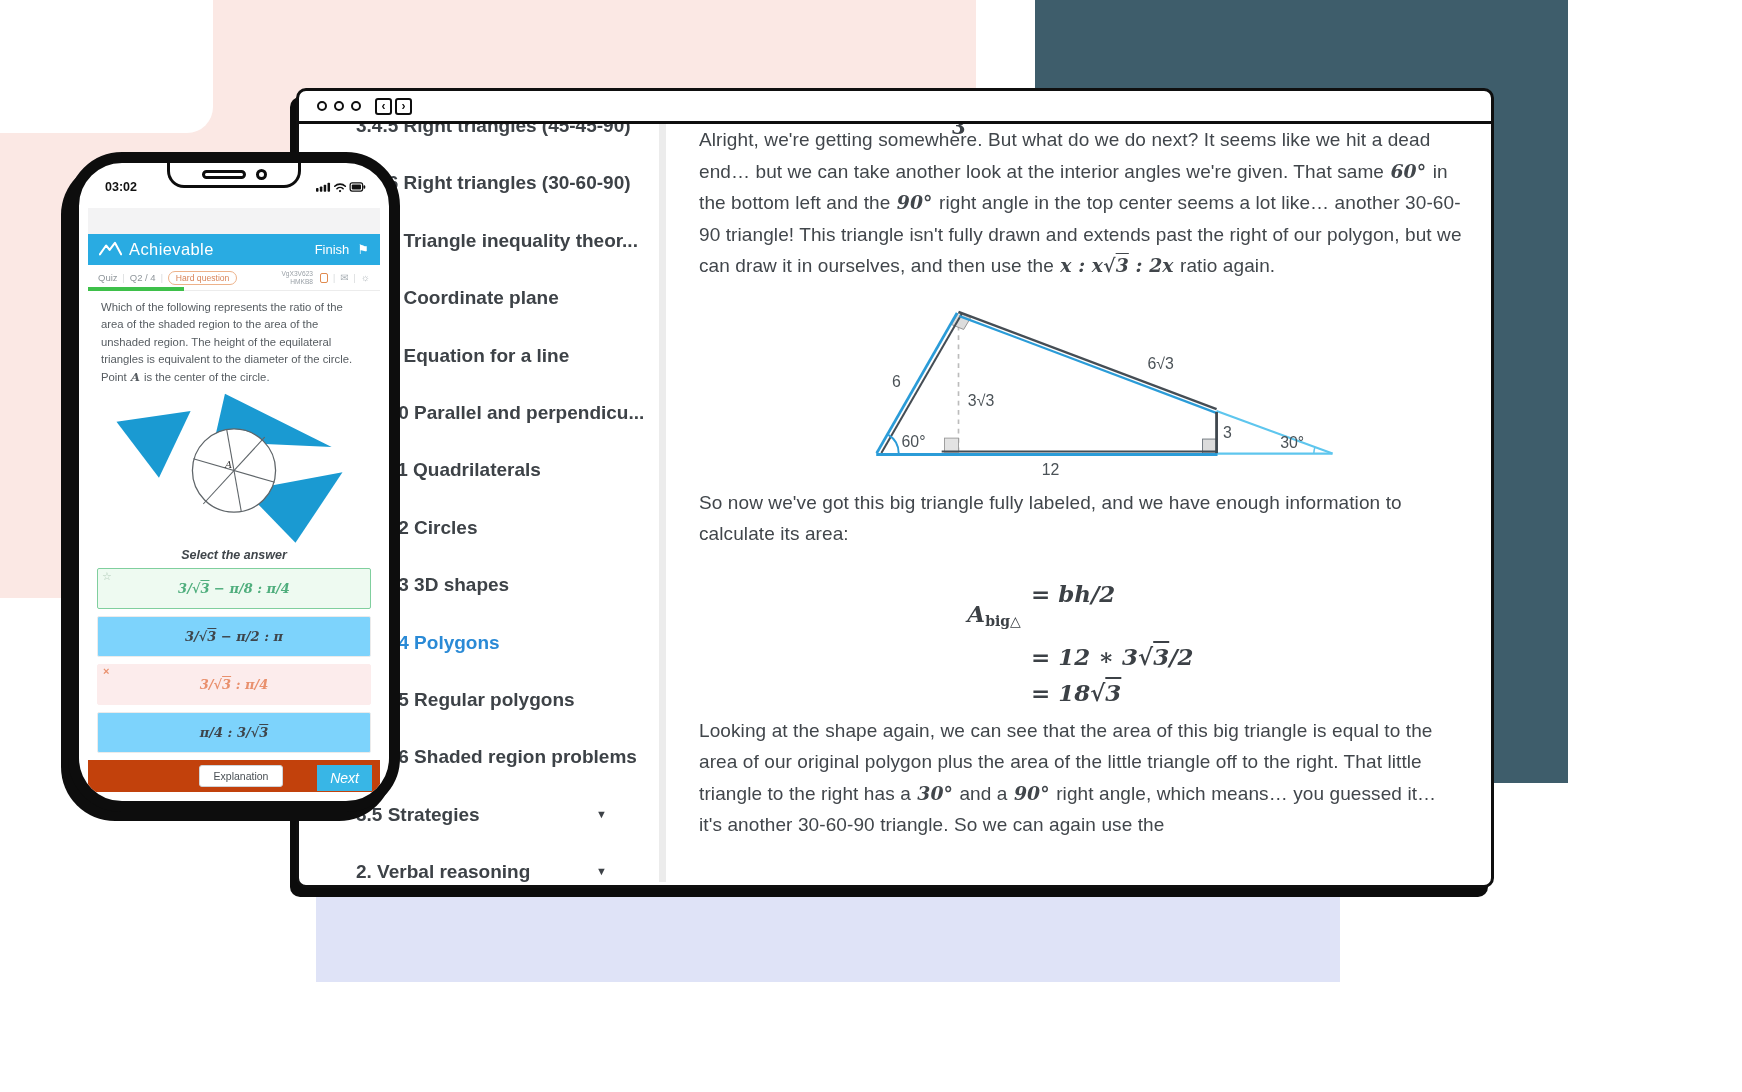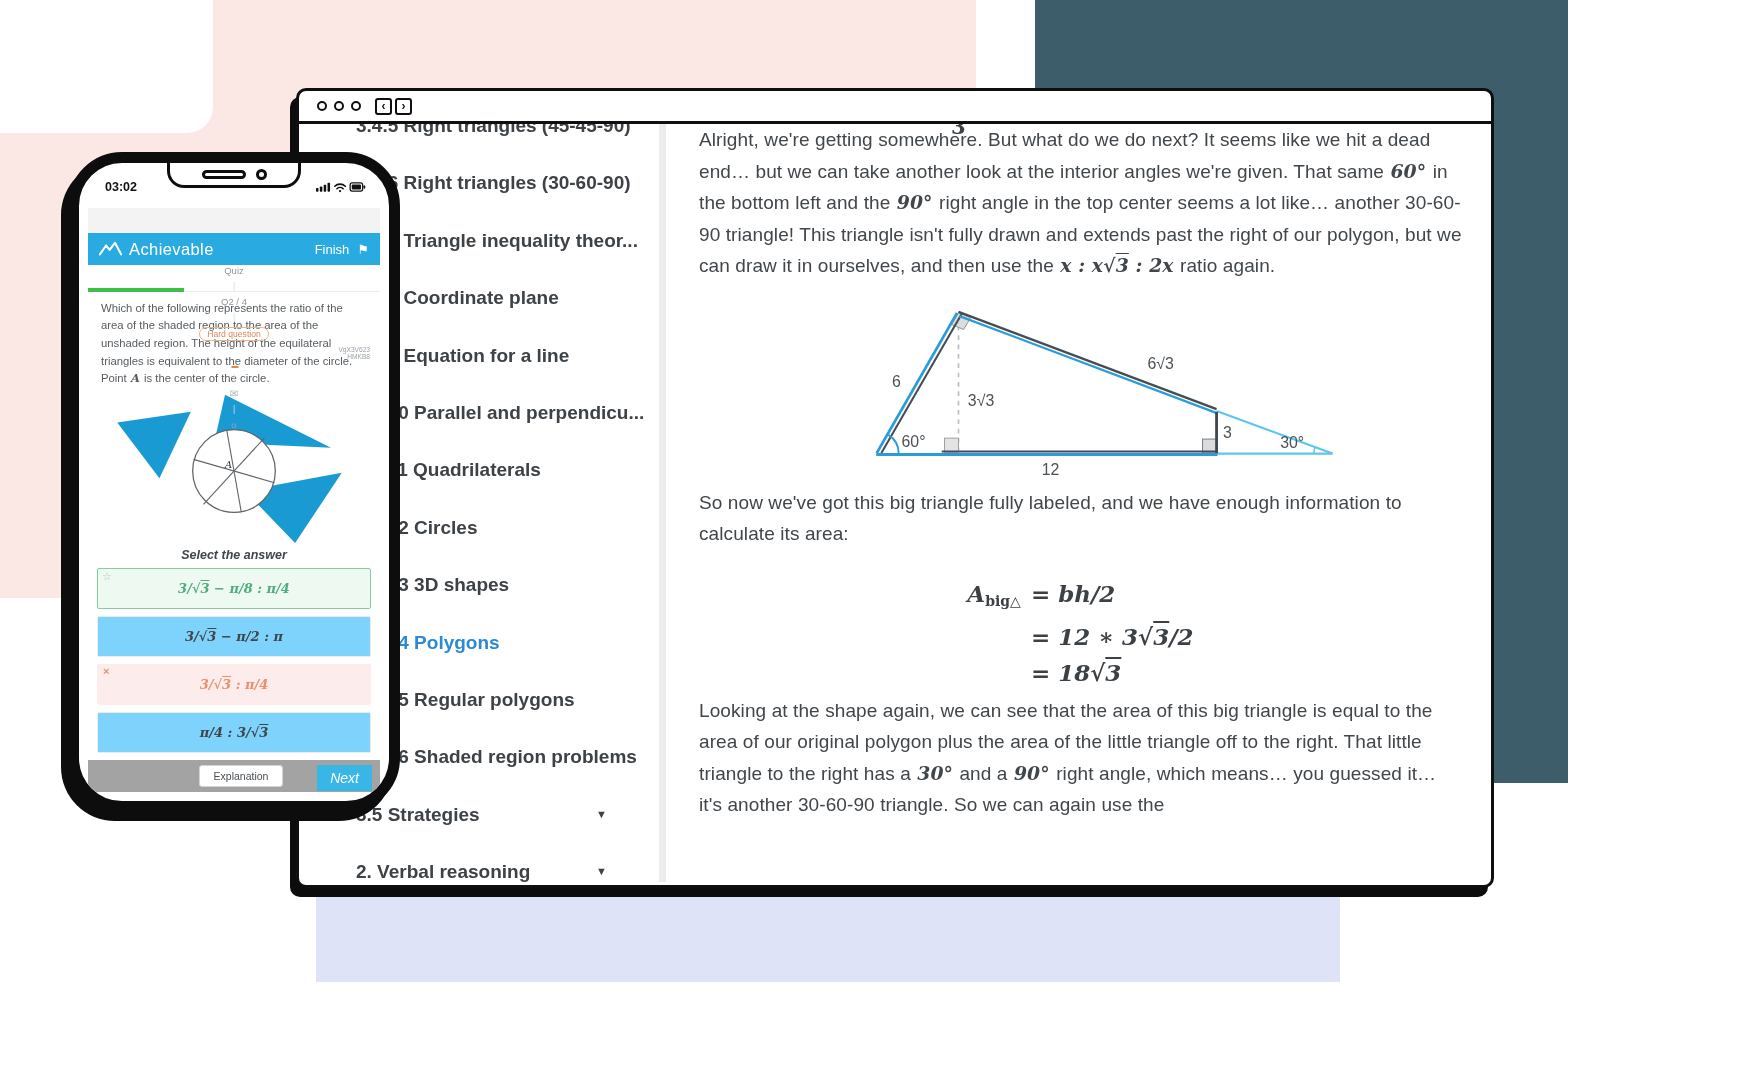--- a/index.html
+++ b/index.html
@@ -45,61 +45,61 @@
            font-size:21px; color:#3c4146; }
   .para { font-size:19px; line-height:31.5px; letter-spacing:.1px; }
   .m { font-family:"DejaVu Serif",serif; font-style:italic; font-weight:700; font-size:.99em; padding:0 1px; }
   .ov { text-decoration:overline; }
   .tri-wrap { margin:14px 0 0 0; text-align:center; transform:translateX(22px); }
   .tri-svg text { font-family:"Liberation Sans",sans-serif; font-size:17px; fill:#4b5257; }
   .formula { display:flex; justify-content:center; margin:26px 0 4px; }
   .fgrid { display:grid; grid-template-columns:auto auto; column-gap:10px;
            font-family:"DejaVu Serif",serif; font-style:italic; font-weight:700; font-size:23px;
            line-height:36px; color:#3c4146; }
-  .flhs { text-align:center; }
+  .flhs { text-align:center;margin-top:20px; }
   .fgrid sub { font-size:14px; font-style:normal; vertical-align:-4px; }
 
   
   .phone { left:68px; top:152px; width:332px; height:660px; background:#fff; border:11px solid #0d0d0d;
            border-radius:54px; box-shadow:-7px 9px 0 #0d0d0d; padding:9px; overflow:hidden; z-index:5; }
   .notch { position:absolute; left:50%; top:0; transform:translateX(-50%); width:134px; height:25px;
            background:#fff; border:3.5px solid #0d0d0d; border-top:none; border-radius:0 0 17px 17px;
            display:flex; align-items:center; justify-content:center; gap:10px; z-index:3; }
   .speaker { width:44px; height:9px; border:3px solid #0d0d0d; border-radius:6px; }
   .cam { width:11px; height:11px; border:3px solid #0d0d0d; border-radius:50%; }
   .screen { height:100%; display:flex; flex-direction:column; position:relative; }
   .status { height:28px; margin-top:2px; display:flex; align-items:center; justify-content:space-between;
             padding:0 14px 0 17px; }
   .time { font-size:12.5px; font-weight:700; color:#111; }
   .gray-strip { height:27px; background:#f3f3f4; margin-top:8px; }
   .app-header { height:34px; background:#29abe2; display:flex; align-items:center; padding:0 11px; color:#fff; }
   .brand { font-size:16.5px; font-weight:400; letter-spacing:.4px; margin-left:7px; }
   .finish { margin-left:auto; font-size:13px; display:flex; align-items:center; gap:8px; }
   .quiz-bar { height:27px; display:flex; align-items:center; gap:5px; padding:0 10px; font-size:9.5px;
-              color:#8f969b; border-bottom:1px solid #ececec; position:relative;flex-direction:column; }
+              color:#8f969b; border-bottom:1px solid #ececec; position:relative; }
   .qdiv { color:#d5d8da; font-size:8.5px; }
   .pill { border:1px solid #edb28a; color:#d8855a; border-radius:9px; padding:1px 7px; font-size:8.6px; }
   .code { margin-left:auto; font-size:6.6px; line-height:7.5px; color:#9aa1a7; text-align:right; }
   .copyicon { width:8px; height:10px; border:1.5px solid #e08a4e; border-radius:2px; margin-left:2px; }
   .qicon { color:#aab1b6; font-size:10px; }
   .progress { position:absolute; left:0; bottom:-1px; height:3.5px; width:33%; background:#3ec04a; }
   .question { padding:8px 13px 0; font-size:11.3px; line-height:17.6px; color:#565c61; }
   .question .m { font-size:1.02em; }
   .figure { margin:4px auto 0; display:block; }
   .sel-label { text-align:center; font-size:12.5px; font-weight:700; font-style:italic; color:#40464b;
                margin:2px 0 6px; }
   .options { padding:0 9px; }
   .opt { position:relative; min-height:41px; border-radius:2px; margin-bottom:7px; display:flex;
          align-items:center; justify-content:center; background:#7dd3fc; border:1px solid #ebebeb; color:#3e454b; }
   .opt-math { font-size:13px; }
   .opt.correct { background:#eefaf1; border-color:#80cf9e; color:#4fae7d; }
   .opt.wrong { background:#fcecec; border-color:#fcecec; color:#e9906d; }
   .opt-star { position:absolute; left:4px; top:1px; font-size:11px; color:#b4cdbb; }
   .opt-x { position:absolute; left:5px; top:0px; font-size:11px; font-weight:700; color:#e9906d; }
-  .pfooter { height:34px; background:#a3a3a3; display:flex; align-items:center; position:relative;padding-left:14px; }
+  .pfooter { height:34px; background:#c2410c; display:flex; align-items:center; position:relative;padding-left:14px; }
   .btn-expl { margin:0 auto; background:#fff; border:1px solid #cfd4d9; border-radius:3px;
               padding:4px 14px; font-size:10.5px; color:#4a5055; }
   .btn-next { position:absolute; right:8px; top:5px; background:#38b6e6; border:none; border-radius:0;
               padding:5px 13px; font-size:14px; color:#fff;font-style:italic; }
   .spacer { flex:1; }
 </style>
 </head>
 <body>
 
 <div class="stage">

